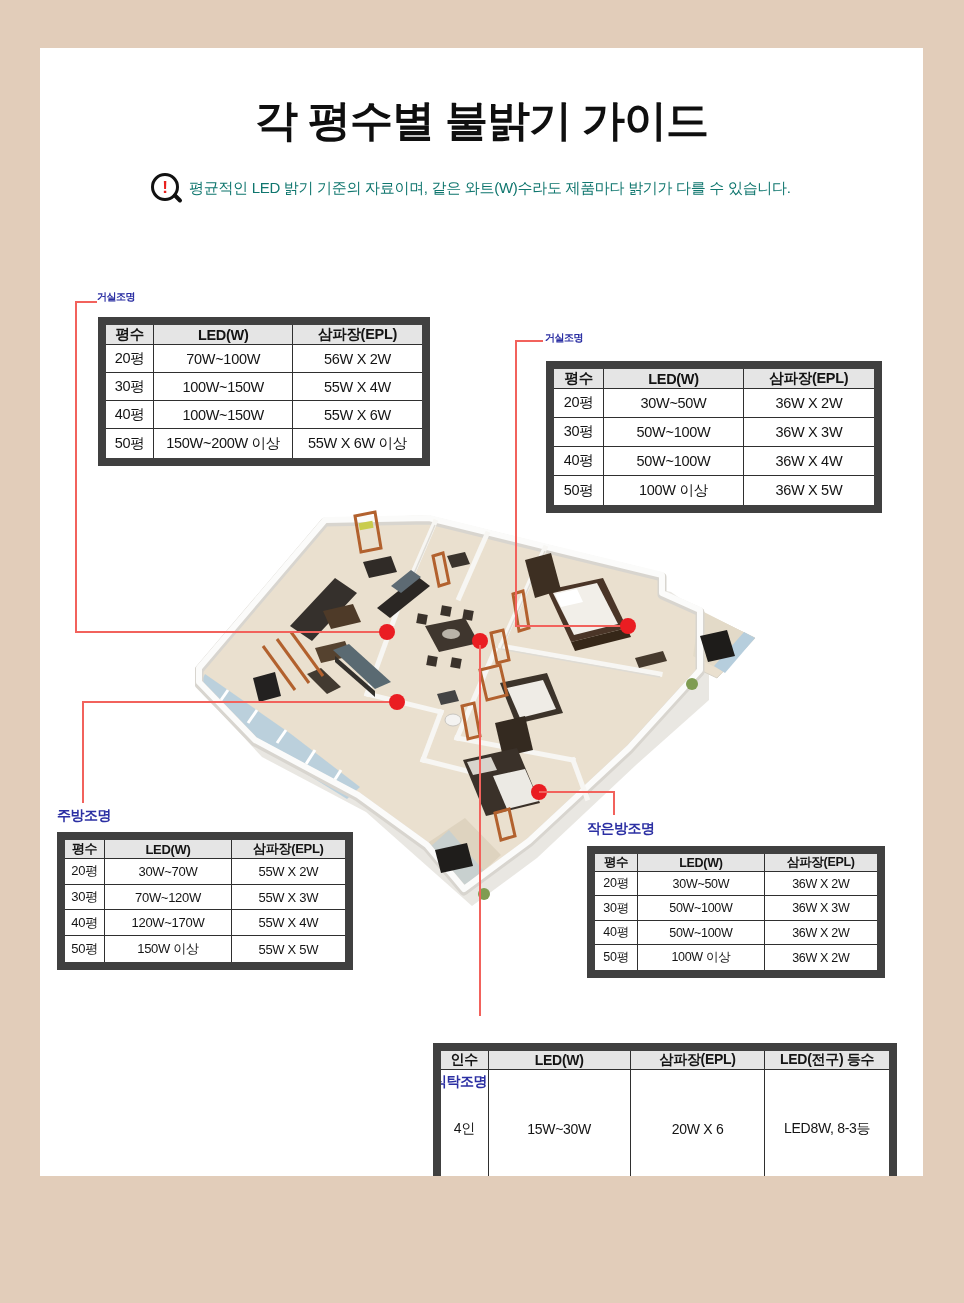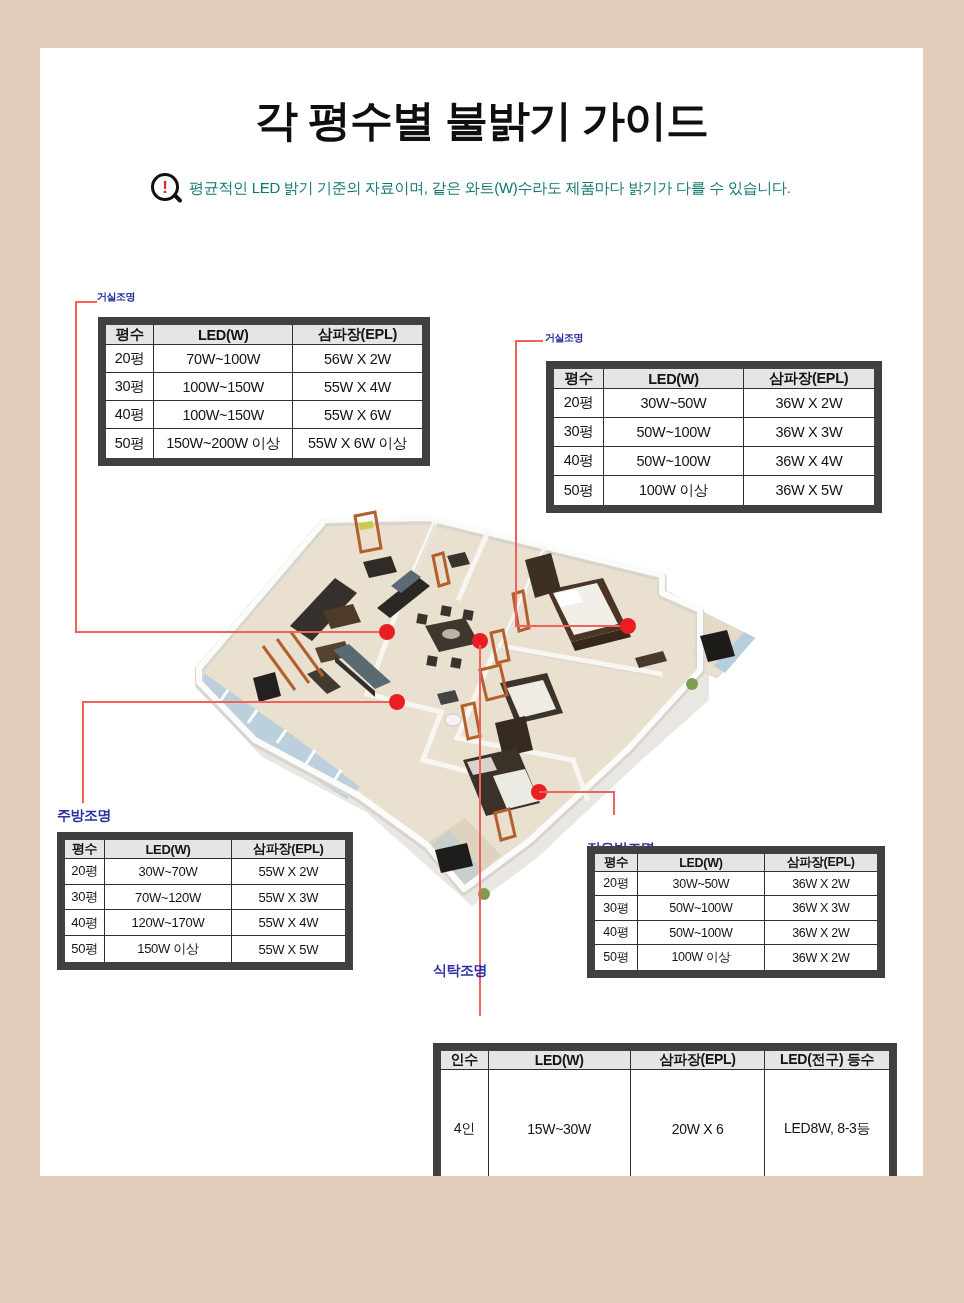--- a/index.html
+++ b/index.html
@@ -317,21 +317,21 @@
           </tr>
           <tr>
             <td>50평</td>
             <td>150W 이상</td>
             <td>55W X 5W</td>
           </tr>
         </tbody>
       </table>
     </div>
 
-  <div class="abs lbl small" style="left:587px;top:840px;">작은방조명</div>
+  <div class="abs lbl small" style="left:587px;top:820px;">작은방조명</div>
   <div class="abs tblwrap" id="smallroom" style="left:587px;top:846px;width:298px;height:132px;">
       <table>
         <colgroup>
           <col>
           <col>
           <col>
         </colgroup>
         <thead>
           <tr>
             <th>평수</th>
@@ -357,21 +357,21 @@
           </tr>
           <tr>
             <td>50평</td>
             <td>100W 이상</td>
             <td>36W X 2W</td>
           </tr>
         </tbody>
       </table>
     </div>
 
-  <div class="abs lbl small" style="left:433px;top:962px;">식탁조명</div>
+  <div class="abs lbl small" style="left:433px;top:1073px;">식탁조명</div>
   <div class="abs tblwrap" id="dining" style="left:433px;top:1043px;width:464px;height:152px;">
       <table>
         <colgroup>
           <col>
           <col>
           <col>
           <col>
         </colgroup>
         <thead>
           <tr>

